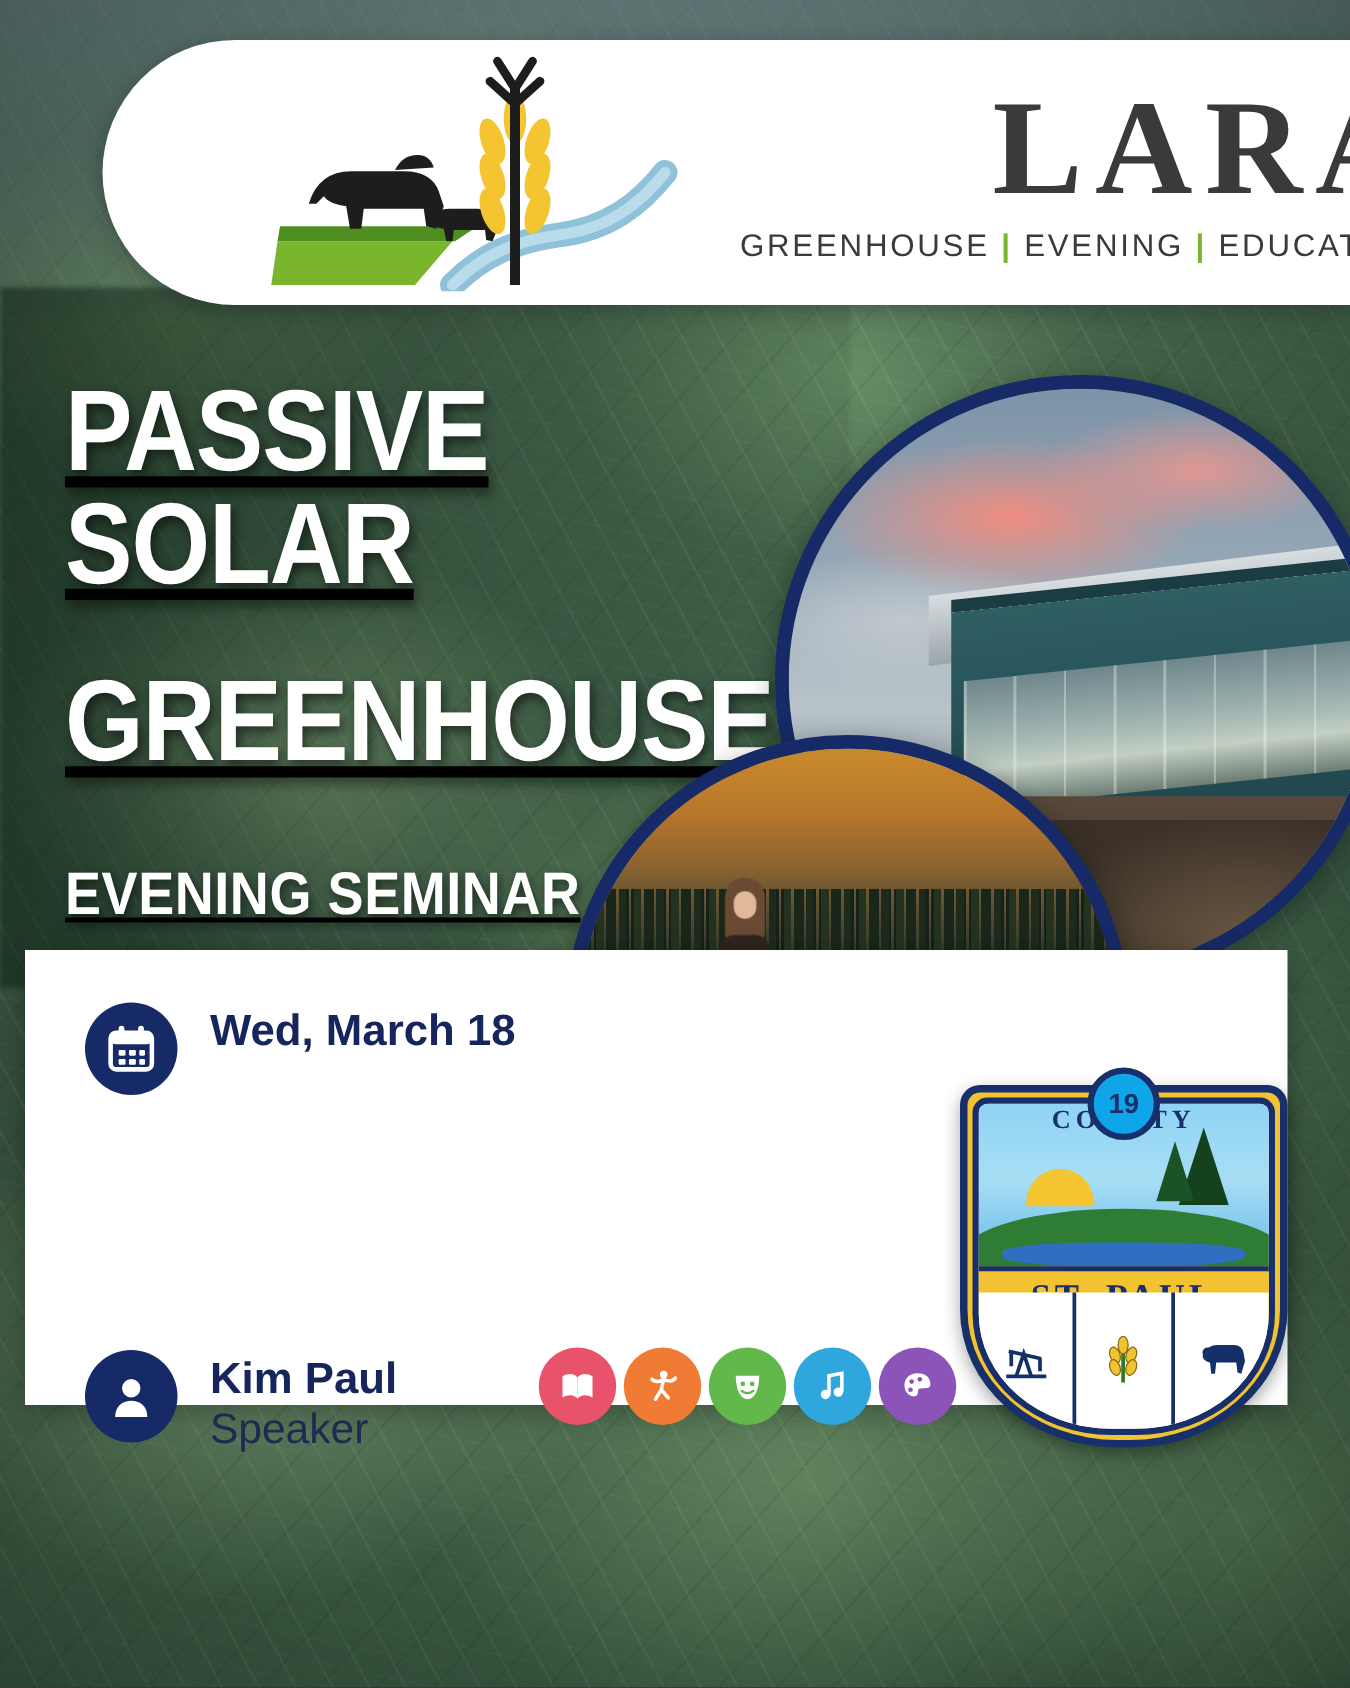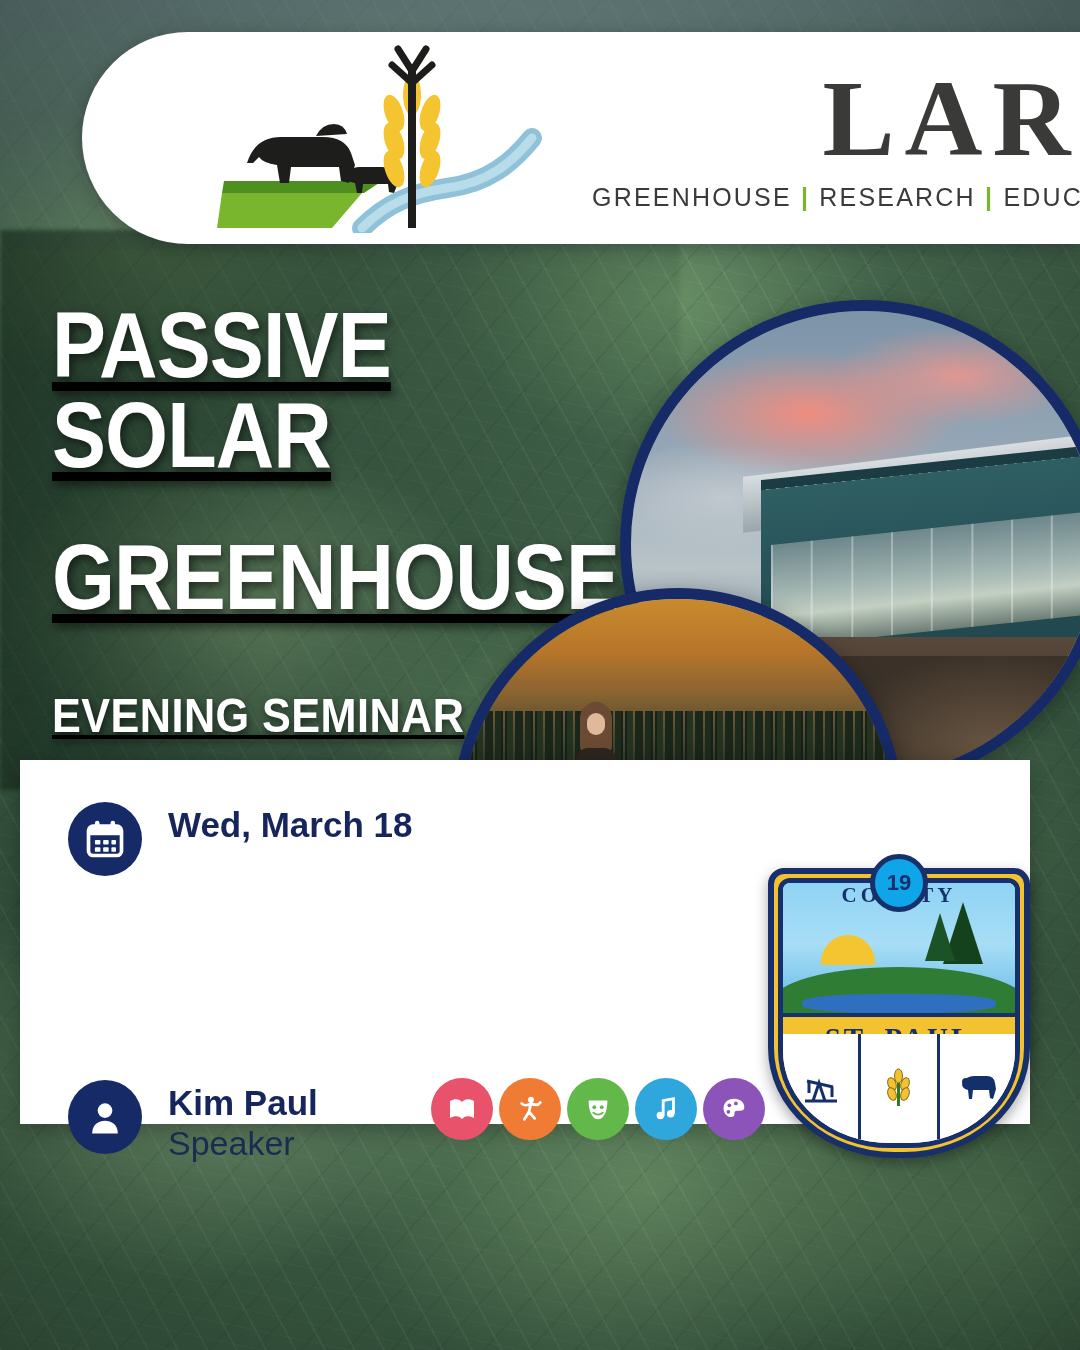--- a/index.html
+++ b/index.html
@@ -508,21 +508,21 @@
         <rect x="196" y="22" width="8" height="163" fill="#1d1d1b"></rect>
         <path d="M200 28 l-14 -22 M200 28 l14 -22 M200 40 l-20 -18 M200 40 l20 -18" stroke="#1d1d1b" stroke-width="7" stroke-linecap="round"></path>
       </svg>
     </div>
 
     <div class="lara-wordmark">
       <div class="lara-title">LARA</div>
       <div class="lara-sub">
         <span>GREENHOUSE</span>
         <span class="sep">|</span>
-        <span>RESEARCH</span>
+        <span>EVENING</span>
         <span class="sep">|</span>
         <span>EDUCATION</span>
       </div>
     </div>
   </div>
 
   <div class="headline">
     <h1>
       <span>PASSIVE SOLAR</span>
       <span class="l2">GREENHOUSE</span>

